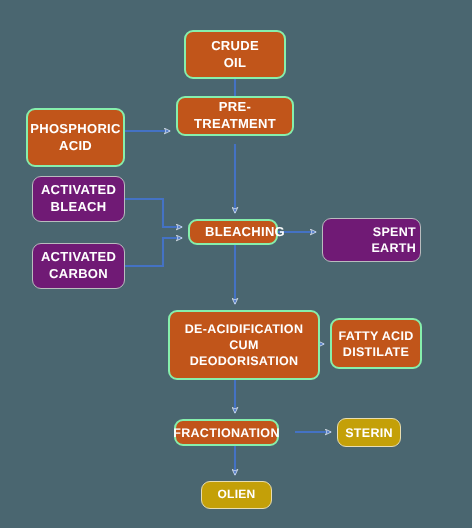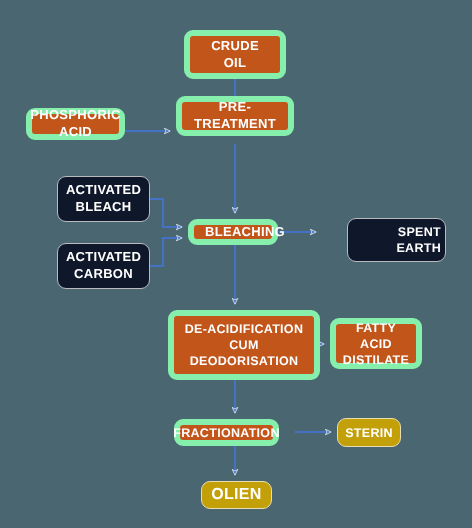--- a/index.html
+++ b/index.html
@@ -36,50 +36,49 @@
     border-radius: 9px;
     color: #ffffff;
     font-weight: bold;
     letter-spacing: 0.3px;
     line-height: 1.28;
     text-rendering: geometricPrecision;
     z-index: 2;
   }
   .node.orange {
     background: #c1551a;
-    border: 6px solid #86efac;
+    border: 2px solid #86efac;
   }
   .node.gray {
-    background: #0f172a;
+    background: #701a75;
     border: 1px solid #b9bcbe;
-    margin-left: 25px;
   }
   .node.gold {
     background: #c4a008;
     border: 1px solid #e8ddb0;
     justify-content: center;
   }
   .node .txt {
     display: block;
     white-space: pre-line;
     padding: 0 4px;
   }
   
   #n-crude        { left: 184px; top: 30px;  width: 102px; height: 49px;  font-size: 13px; }
-  #n-phosphoric   { left: 26px;  top: 108px; width: 99px;  height: 32px;  font-size: 13px; }
+  #n-phosphoric   { left: 26px;  top: 108px; width: 99px;  height: 59px;  font-size: 13px; }
   #n-pretreatment { left: 176px; top: 96px; width: 118px; height: 40px;  font-size: 13px; }
   #n-bleach-act   { left: 32px;  top: 176px; width: 93px;  height: 46px;  font-size: 13px; }
   #n-carbon-act   { left: 32px;  top: 243px; width: 93px;  height: 46px;  font-size: 13px; }
   #n-bleaching    { left: 188px; top: 219px; width: 90px;  height: 26px;  font-size: 13px; padding-left: 24px; }
   #n-spent        { left: 322px; top: 218px; width: 99px;  height: 44px;  font-size: 12.5px; text-align: right; }
   #n-deacid       { left: 168px; top: 310px; width: 152px; height: 70px;  font-size: 12.5px; }
   #n-fatty        { left: 330px; top: 318px; width: 92px;  height: 51px;  font-size: 12.5px; }
   #n-fractionation{ left: 174px; top: 419px; width: 105px; height: 27px;  font-size: 12.5px; }
   #n-sterin       { left: 337px; top: 418px; width: 64px;  height: 29px;  font-size: 12.5px; }
-  #n-olien        { left: 201px; top: 481px; width: 71px;  height: 28px;  font-size: 16px; }
+  #n-olien        { left: 201px; top: 481px; width: 71px;  height: 28px;  font-size: 12px; }
 </style>
 </head>
 <body>
 
 <div id="canvas">
 
   <svg class="connectors" viewBox="0 0 472 528" xmlns="http://www.w3.org/2000/svg">
     <defs>
       <marker id="arrowhead" markerWidth="7" markerHeight="7" refX="6.2" refY="3.5" orient="auto" markerUnits="userSpaceOnUse">
         <path d="M0.6,0.7 L6.4,3.5 L0.6,6.3 L2.2,3.5 Z" fill="#4472c4" stroke="#ffffff" stroke-width="0.7" stroke-linejoin="miter"></path>

